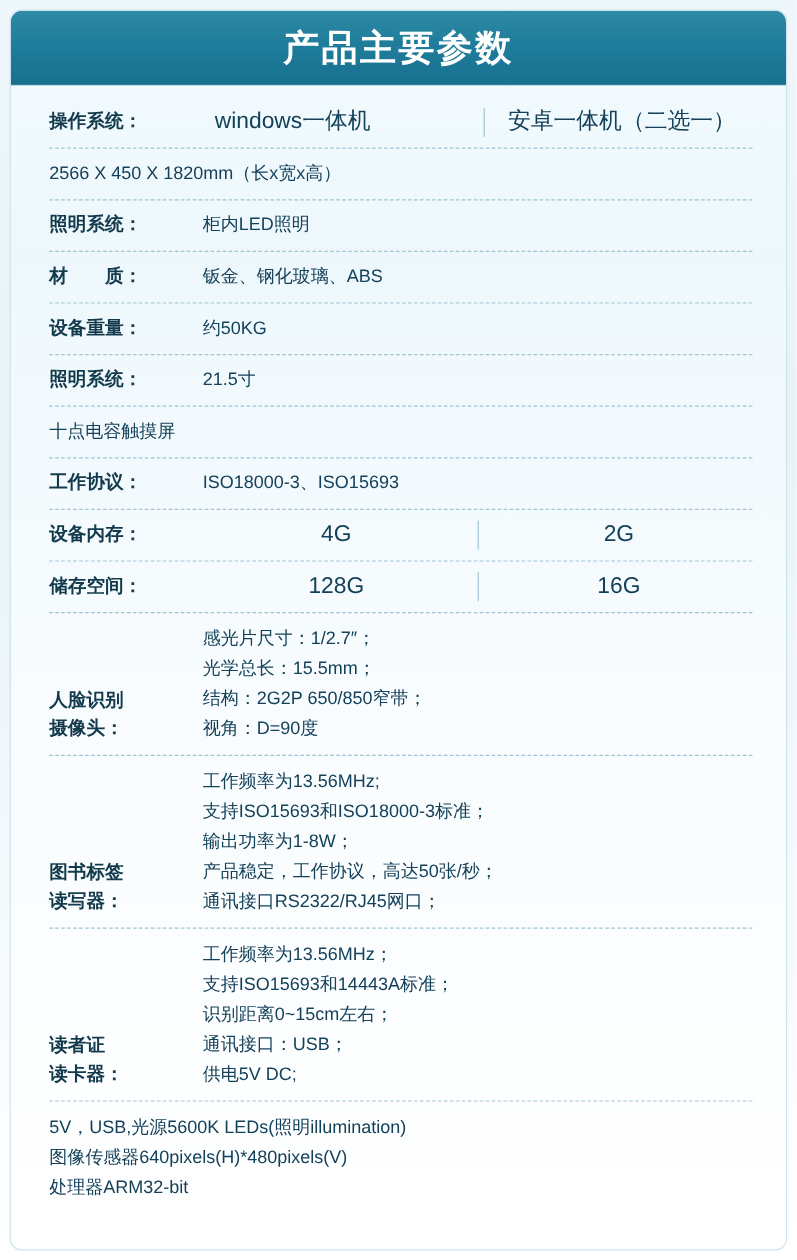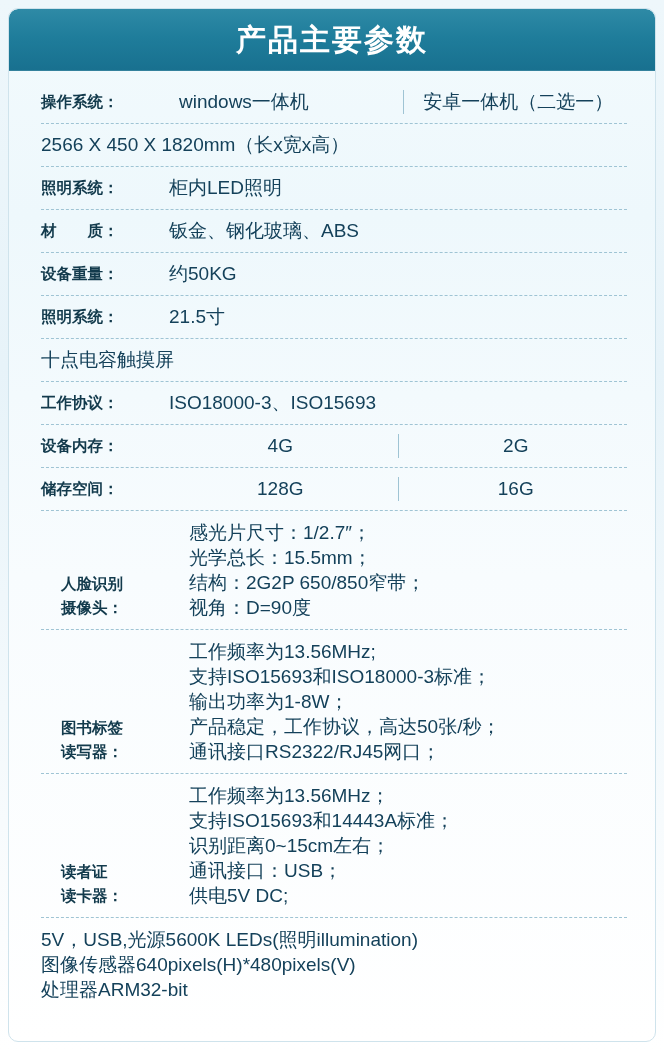--- a/index.html
+++ b/index.html
@@ -67,21 +67,21 @@
     flex: 0 0 128px;
     color: #123a4c;
     font-size: 15.5px;
     font-weight: bold;
     line-height: 24px;
     white-space: pre-line;
   }
   .value {
     flex: 1 1 auto;
     color: #14415a;
-    font-size: 19px;
+    font-size: 15px;
     line-height: 24px;
     white-space: pre-line;
   }
   .value.multi {
     line-height: 25px;
   }
   
   .split {
     display: flex;
     flex: 1 1 auto;
@@ -104,21 +104,20 @@
   .split.os .col {
     text-align: left;
     padding-left: 10px;
   }
   .split.os .col.right {
     text-align: center;
     padding-left: 0;
   }
   .row.tall .label {
     padding-top: 1px;
-    margin-left: 20px;
   }
   .footer-space {
     height: 6px;
   }
 </style>
 </head>
 <body>
 
 <div class="page">
   <div class="card">

